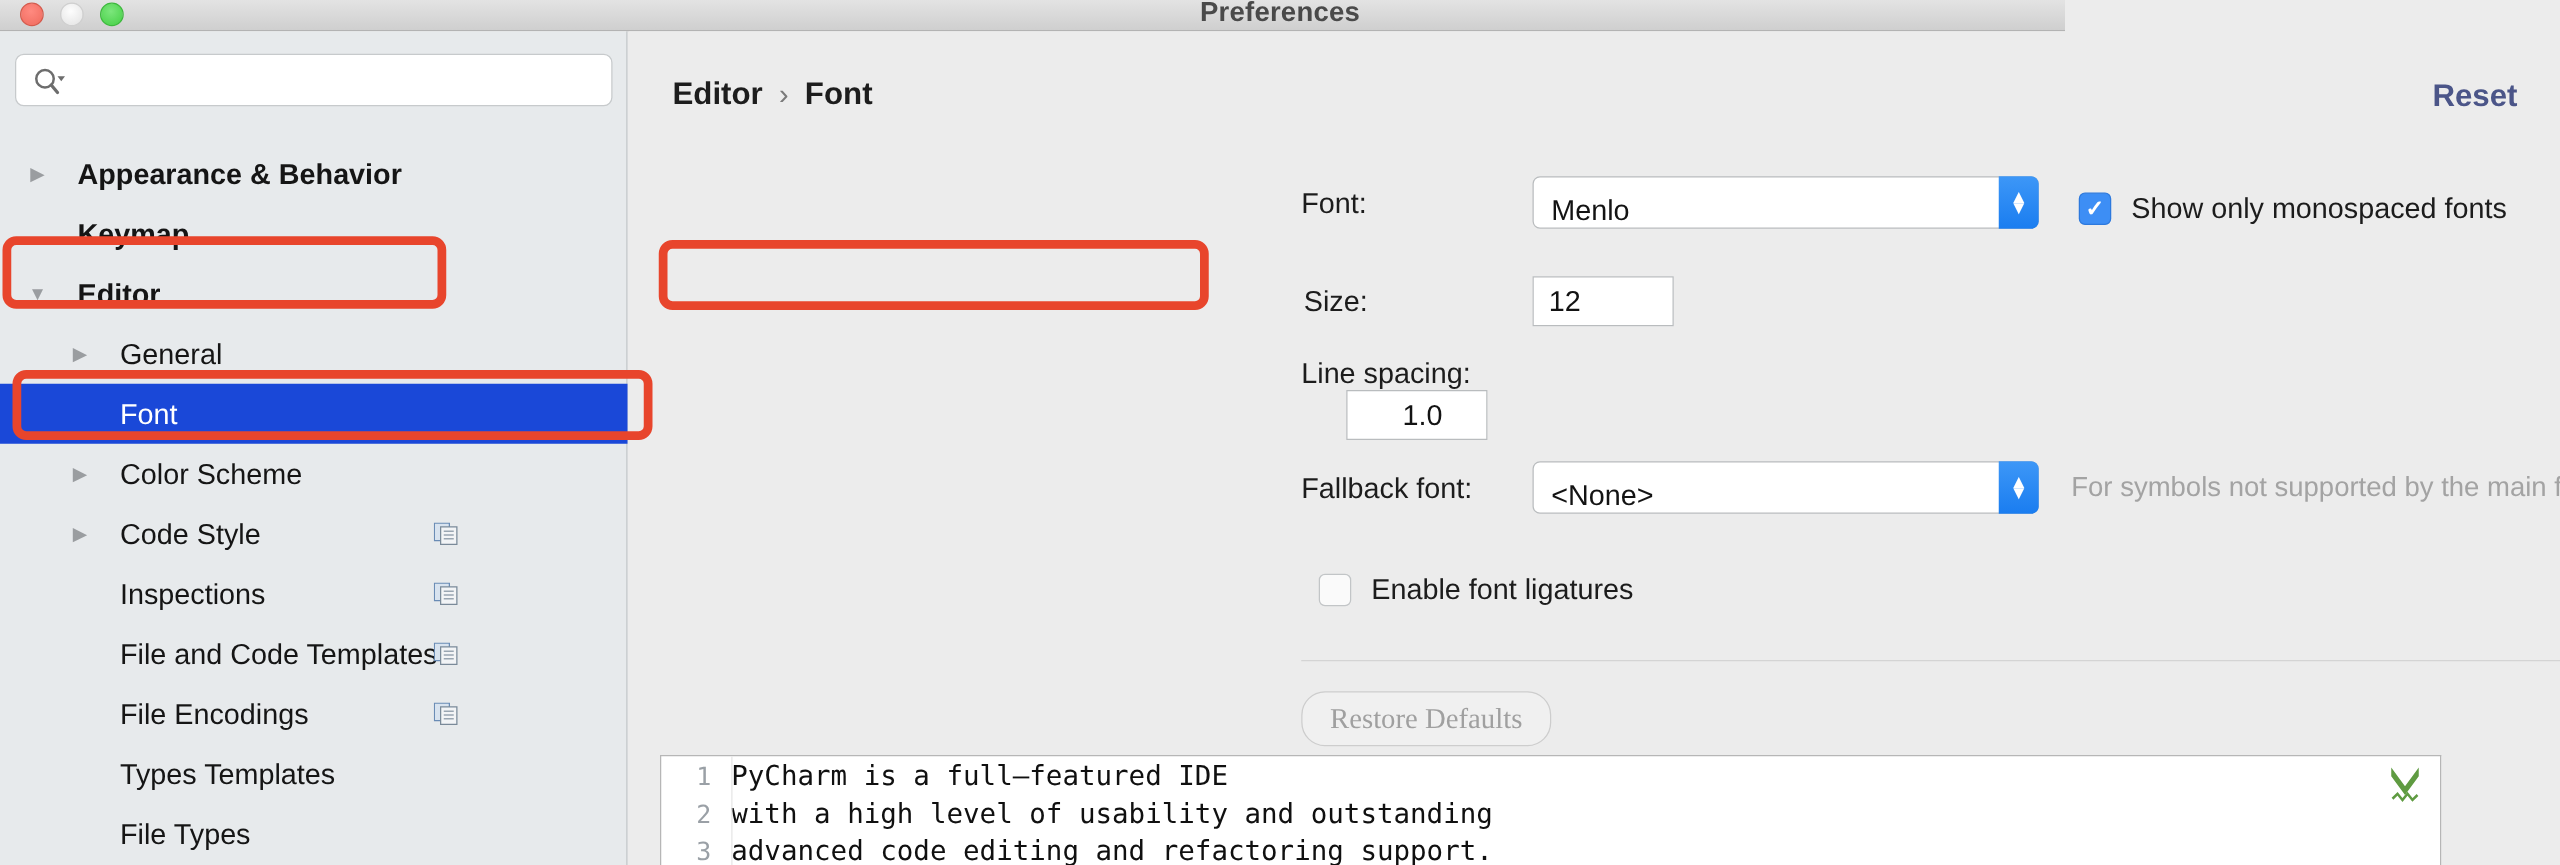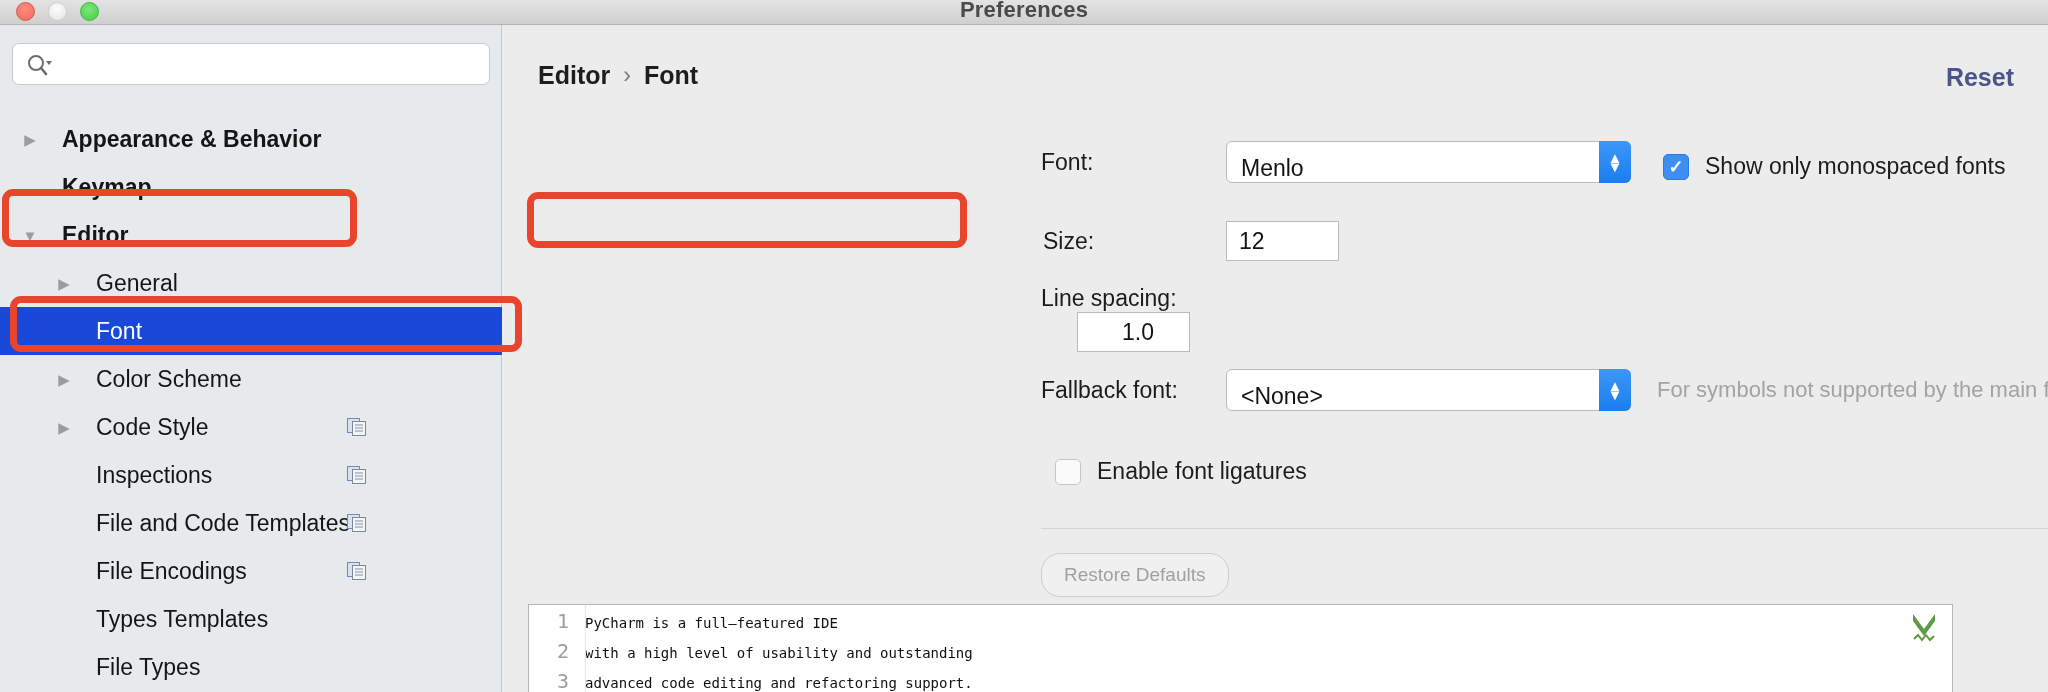--- a/index.html
+++ b/index.html
@@ -16,21 +16,21 @@
     position: relative;
     width: 2048px;
     height: 692px;
     background: #ececec;
   }
 
   
   .titlebar {
     position: absolute;
     left: 0; top: 0;
-    width: 2048px;
+    width: 1652px;
     height: 24px;
     background: linear-gradient(to bottom, #e3e3e3 0%, #cfcfcf 100%);
     border-bottom: 1px solid #b3b3b3;
   }
   .traffic {
     position: absolute;
     top: 2px;
     display: flex;
     gap: 13px;
     left: 16px;
@@ -244,23 +244,24 @@
 
   .btn {
     position: absolute;
     left: 538px; top: 528px;
     height: 44px;
     padding: 0 22px;
     background: #f0f0f0;
     border: 1px solid #cdcdcd;
     border-radius: 19px;
     display: flex; align-items: center;
-    font-size: 19px;
+    font-size: 23px;
     color: #a0a0a0;
     box-sizing: border-box;
+    font-family: Liberation Serif, serif;
   }
 
   
   .preview {
     position: absolute;
     left: 528px; top: 604px;
     width: 1425px; height: 88px;
     background: #ffffff;
     border: 1px solid #b6b6b6;
     border-bottom: none;
@@ -281,21 +282,21 @@
   }
   .code-line .ln {
     width: 40px;
     text-align: right;
     font-size: 20px;
     color: #9aa0a6;
     margin-right: 16px;
     flex: 0 0 auto;
   }
   .code-line .src {
-    font-size: 14px;
+    font-size: 22px;
     color: #101010;
     white-space: pre;
     text-align: center;
   }
   .inspect-widget {
     position: absolute;
     right: 14px; top: 6px;
     width: 28px; height: 32px;
     color: #5f9b41;
   }

